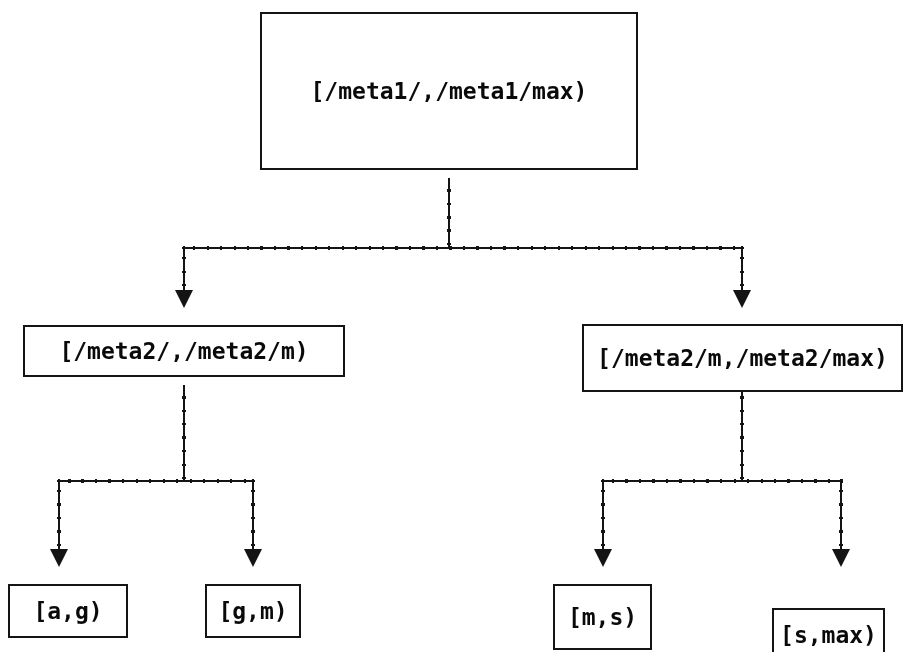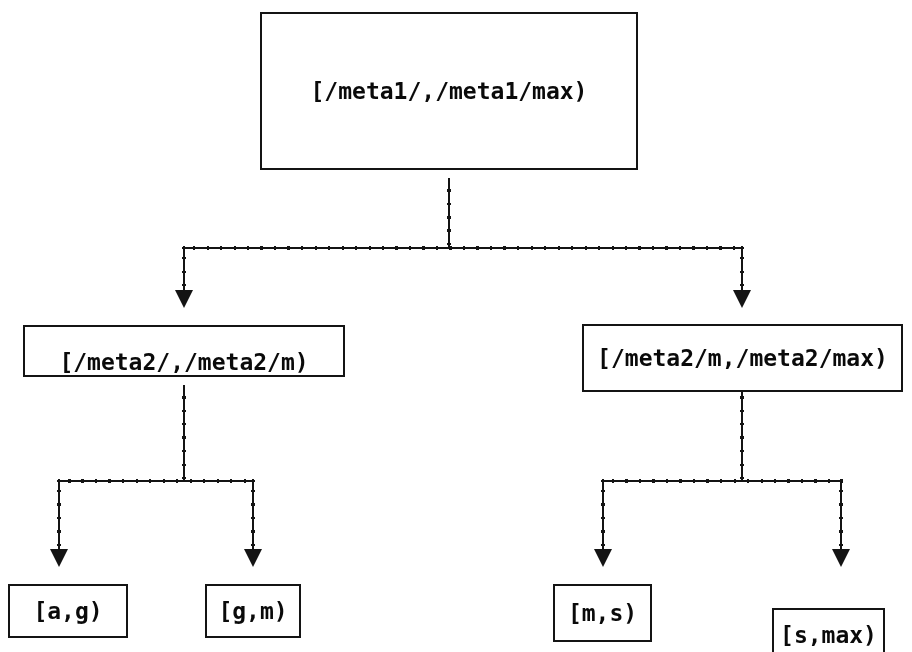--- a/index.html
+++ b/index.html
@@ -81,37 +81,37 @@
   <div class="hline" style="left:601px; top:479px; width:242px;"></div>
   <div class="vline" style="left:601px; top:479px; height:72px;"></div>
   <div class="arrow" style="left:594px; top:549px;"></div>
   <div class="vline" style="left:839px; top:479px; height:72px;"></div>
   <div class="arrow" style="left:832px; top:549px;"></div>
 
   <div class="node" style="left:260px; top:12px; width:378px; height:158px;">
     <span>[/meta1/,/meta1/max)</span>
   </div>
 
-  <div class="node" style="left:23px; top:325px; width:322px; height:52px;align-items:flex-end;">
+  <div class="node" style="left:23px; top:325px; width:322px; height:52px;">
     <span>[/meta2/,/meta2/m)</span>
   </div>
 
   <div class="node" style="left:582px; top:324px; width:321px; height:68px;">
     <span>[/meta2/m,/meta2/max)</span>
   </div>
 
   <div class="node" style="left:8px; top:584px; width:120px; height:54px;">
     <span>[a,g)</span>
   </div>
 
   <div class="node" style="left:205px; top:584px; width:96px; height:54px;">
     <span>[g,m)</span>
   </div>
 
-  <div class="node" style="left:553px; top:584px; width:99px; height:58px;">
+  <div class="node" style="left:553px; top:584px; width:99px; height:66px;">
     <span>[m,s)</span>
   </div>
 
   <div class="node" style="left:772px; top:584px; width:113px; height:54px;margin-top:24px;">
     <span>[s,max)</span>
   </div>
 
 </div>
 
 </body></html>

